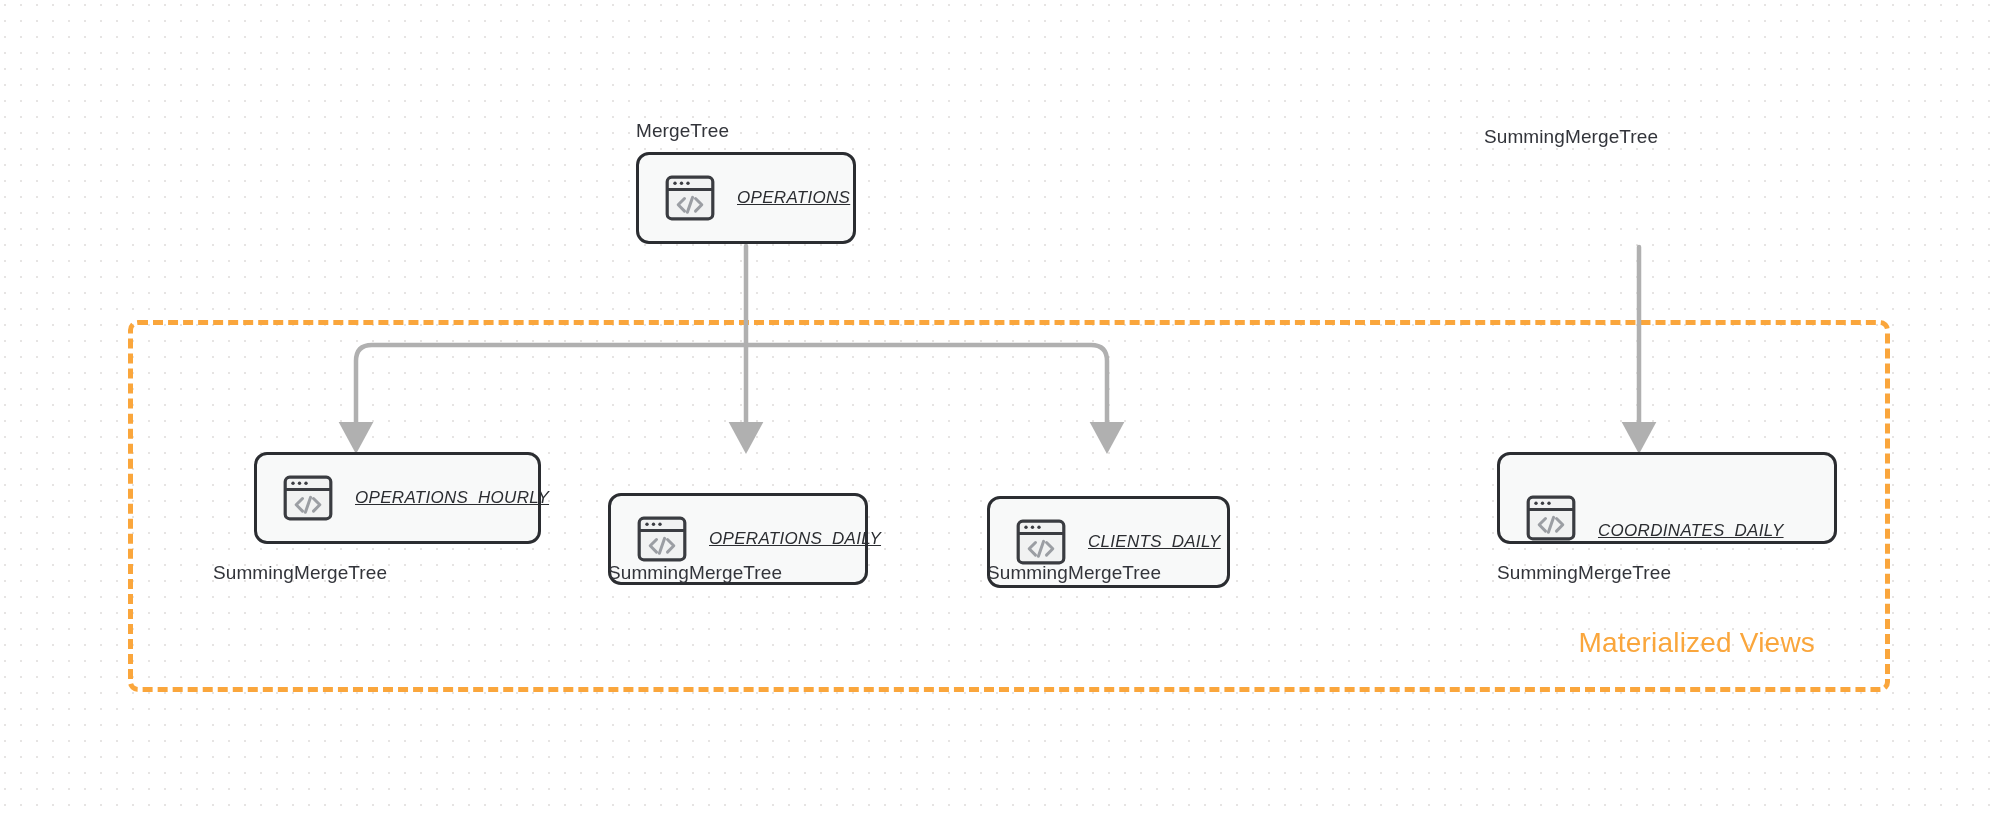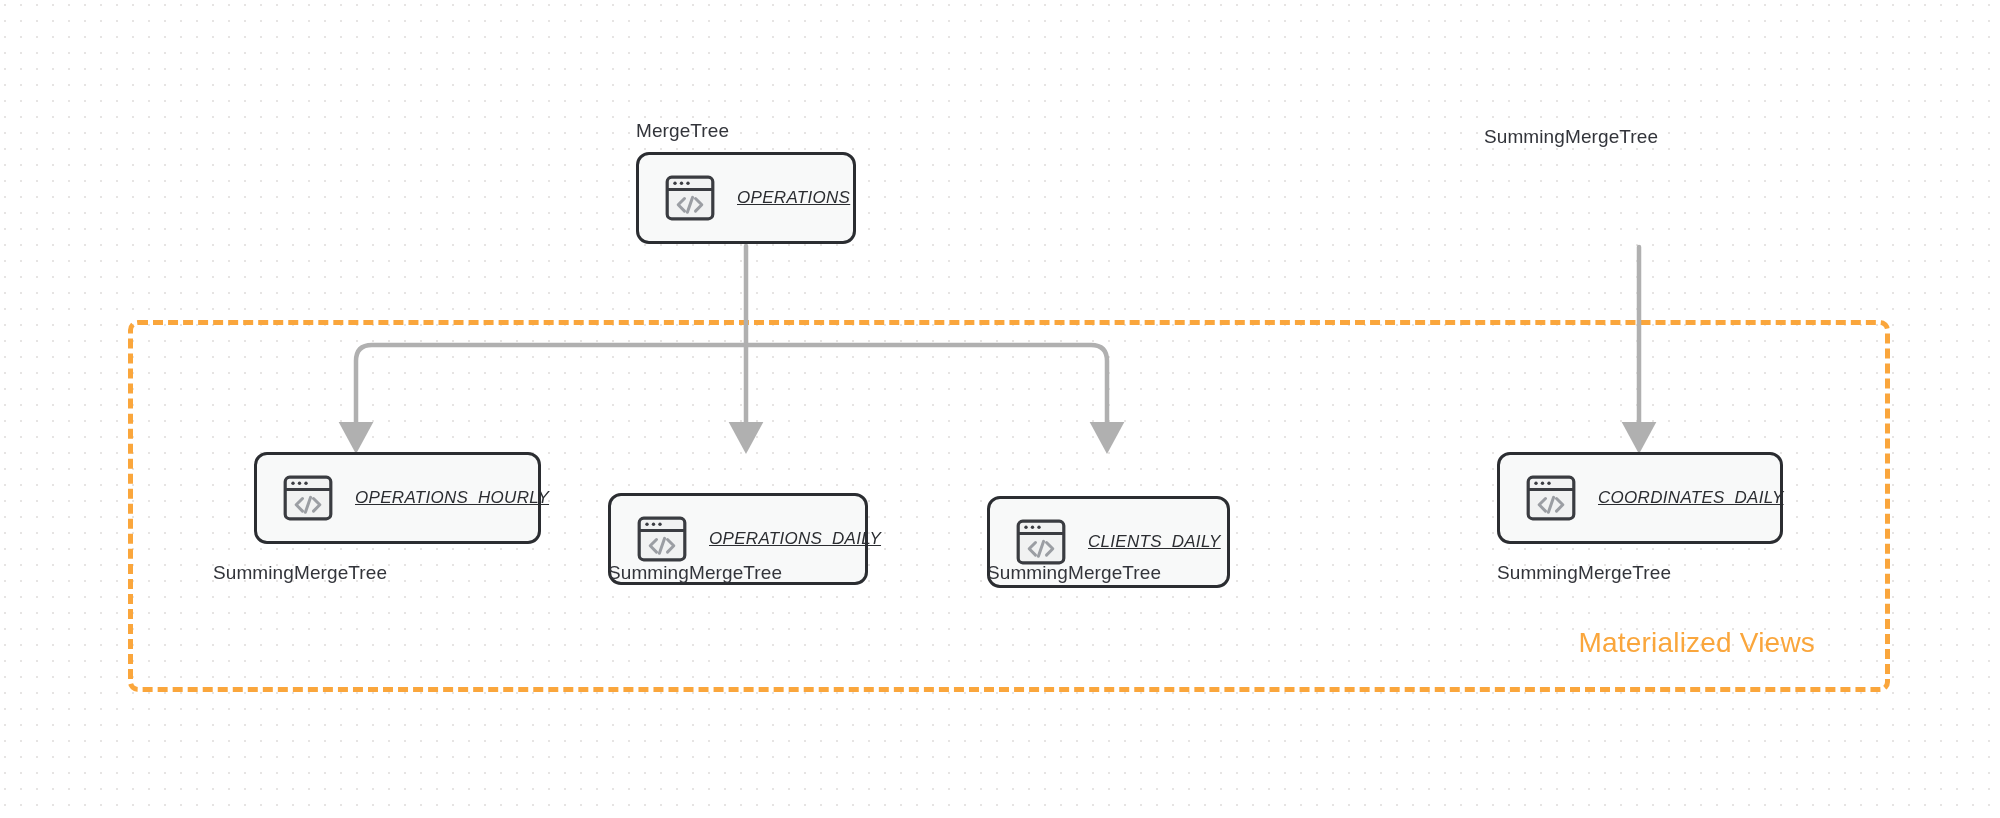--- a/index.html
+++ b/index.html
@@ -102,21 +102,21 @@
 
   #node-operations-hourly     { left: 213px;  top: 452px;  width: 287px; margin-left: 41px; }
   #cap-operations-hourly      { left: 213px;  top: 562px;  width: 287px; }
 
   #node-operations-daily      { left: 608px;  top: 452px;  width: 260px; margin-top: 41px; }
   #cap-operations-daily       { left: 608px;  top: 562px;  width: 272px; }
 
   #node-clients-daily         { left: 987px;  top: 452px;  width: 243px; margin-top: 44px; }
   #cap-clients-daily          { left: 987px;  top: 562px;  width: 243px; }
 
-  #node-coordinates-daily     { left: 1497px; top: 452px;  width: 286px; }
+  #node-coordinates-daily     { left: 1497px; top: 452px;  width: 340px; align-items: flex-end; }
   #cap-coordinates-daily      { left: 1497px; top: 562px;  width: 286px; }
 </style>
 </head>
 <body>
 
 <div id="canvas">
 
   <div class="mv-group">
     <div class="mv-label">Materialized Views</div>
   </div>

